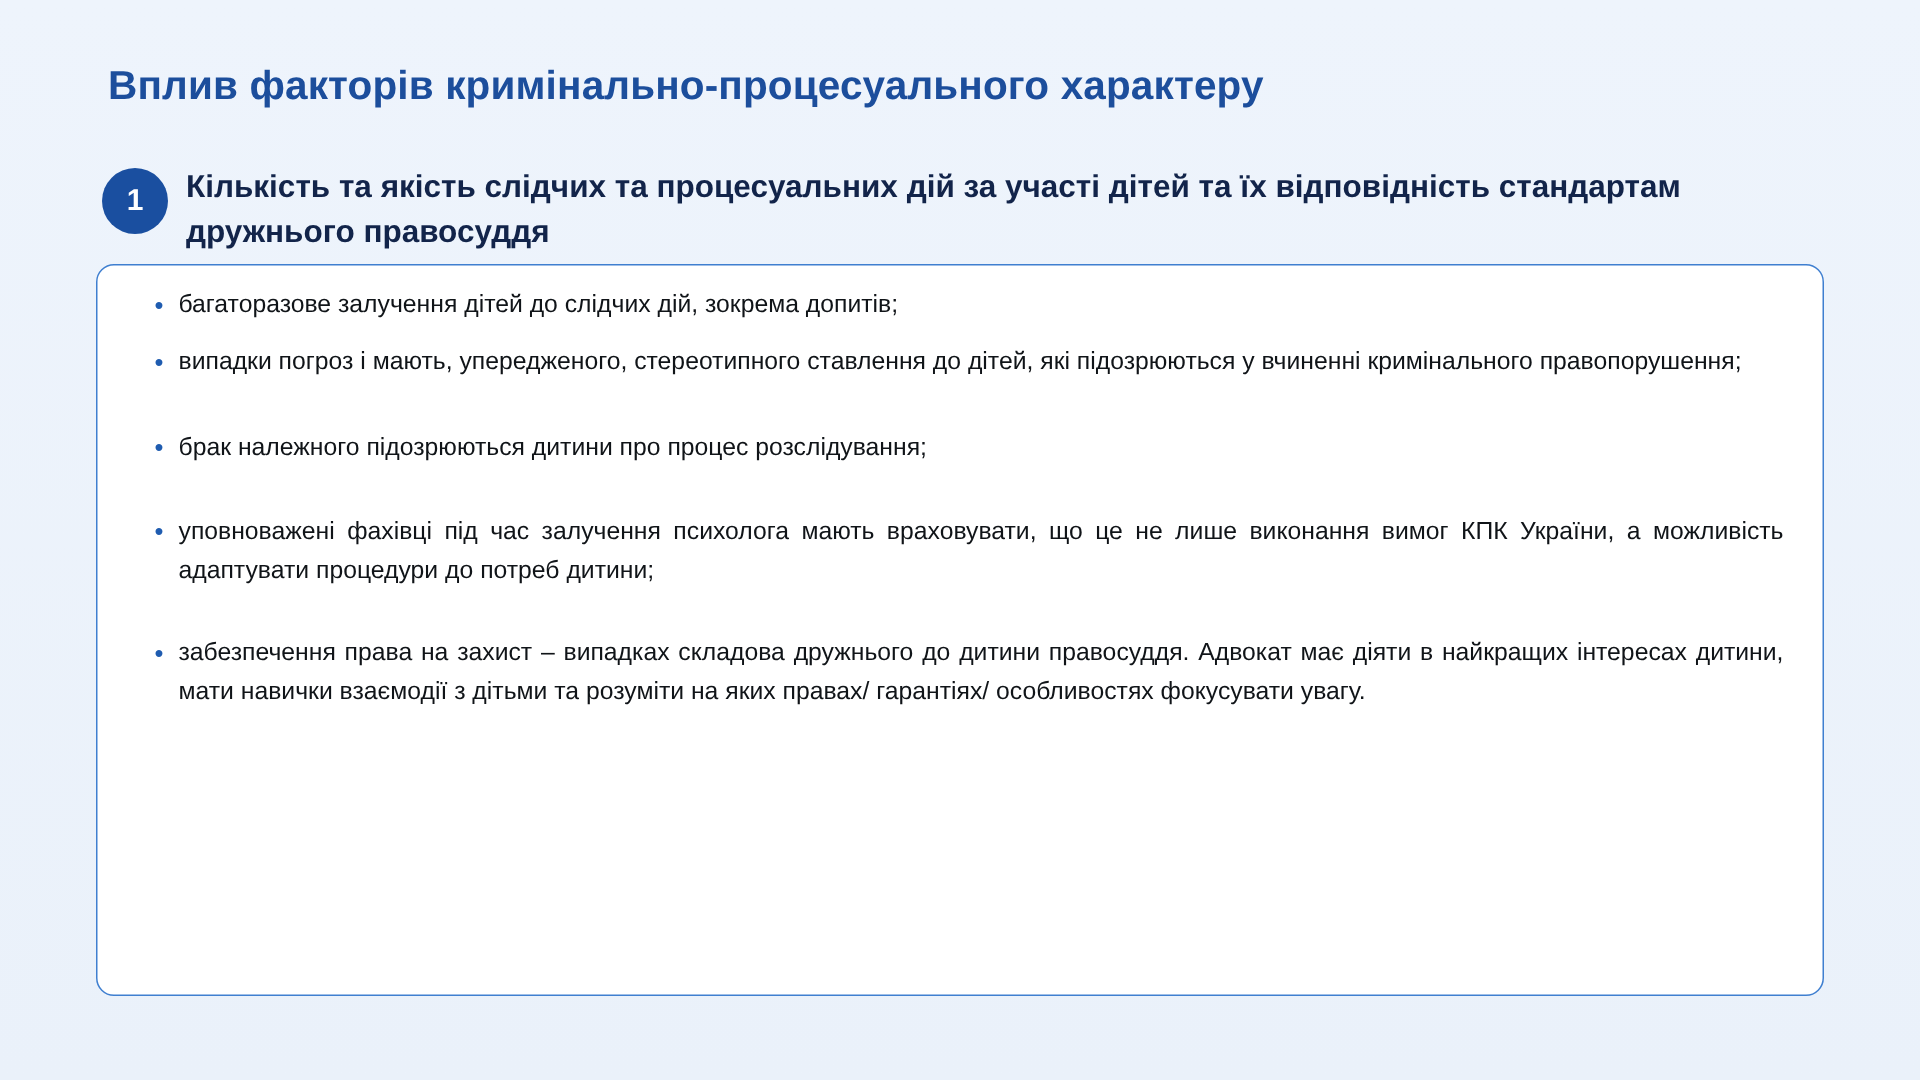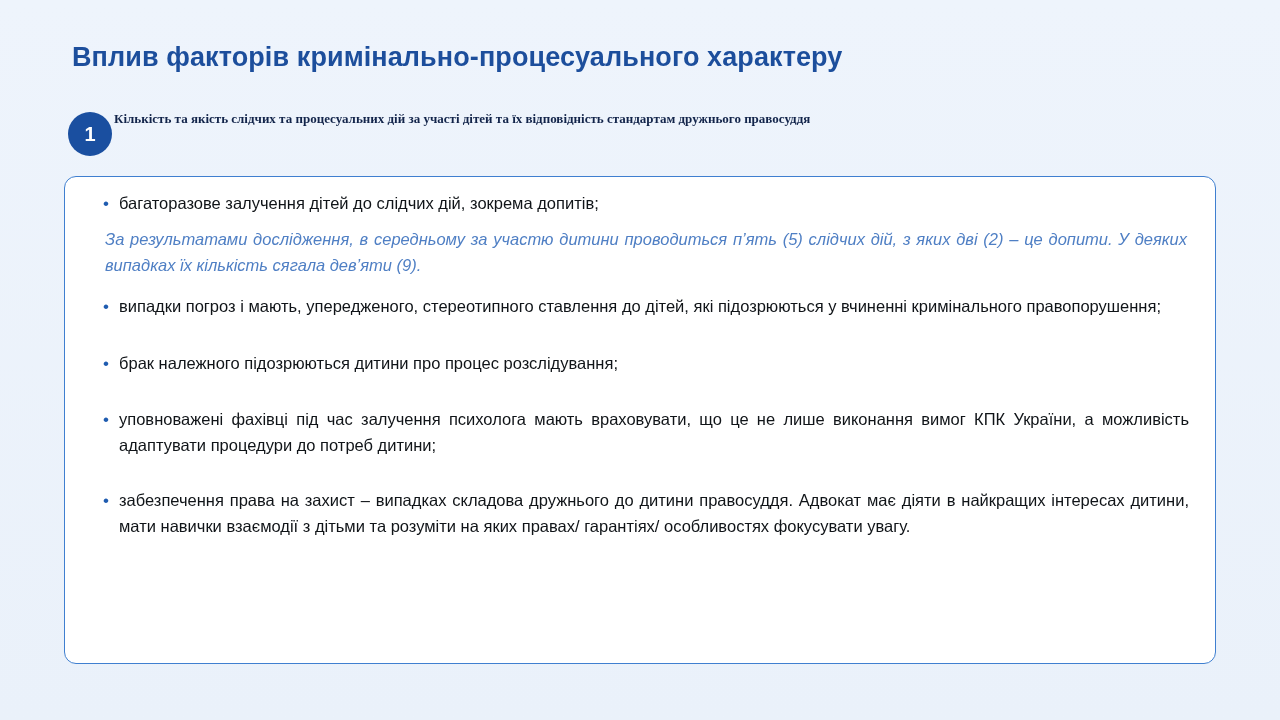--- a/index.html
+++ b/index.html
@@ -40,28 +40,27 @@
     background: #1a4fa0;
     color: #ffffff;
     font-size: 20px;
     font-weight: bold;
     display: flex;
     align-items: center;
     justify-content: center;
   }
   .subtitle {
     position: absolute;
-    left: 114px;
+    left: 124px;
     top: 110px;
     width: 1020px;
-    font-size: 13px;
+    font-size: 21px;
     font-weight: bold;
     color: #12244a;
     line-height: 1.42;
-    font-family: Liberation Serif, serif;
   }
   .content-box {
     position: absolute;
     left: 64px;
     top: 176px;
     width: 1152px;
     height: 488px;
     border: 1.5px solid #3f7fd0;
     border-radius: 12px;
     background: #ffffff;
@@ -118,21 +117,20 @@
 
   <div class="subtitle">Кількість та якість слідчих та процесуальних дій за участі дітей  та їх відповідність стандартам дружнього правосуддя</div>
 
   <div class="content-box">
 
     <div class="bullet-row b1">
       <span class="bullet-dot">•</span>
       <span class="bullet-text">багаторазове залучення дітей до слідчих дій, зокрема допитів;</span>
     </div>
 
-    <div class="note">За результатами дослідження, в середньому за участю дитини проводиться п’ять (5) слідчих дій, з яких дві (2) – це допити. У деяких випадках їх кількість сягала дев’яти (9).</div>
 
     <div class="sp-1"></div>
 
     <div class="bullet-row">
       <span class="bullet-dot">•</span>
       <span class="bullet-text">випадки погроз і мають, упередженого, стереотипного ставлення до дітей, які підозрюються у вчиненні кримінального правопорушення;</span>
     </div>
 
     <div class="sp-2"></div>
 

